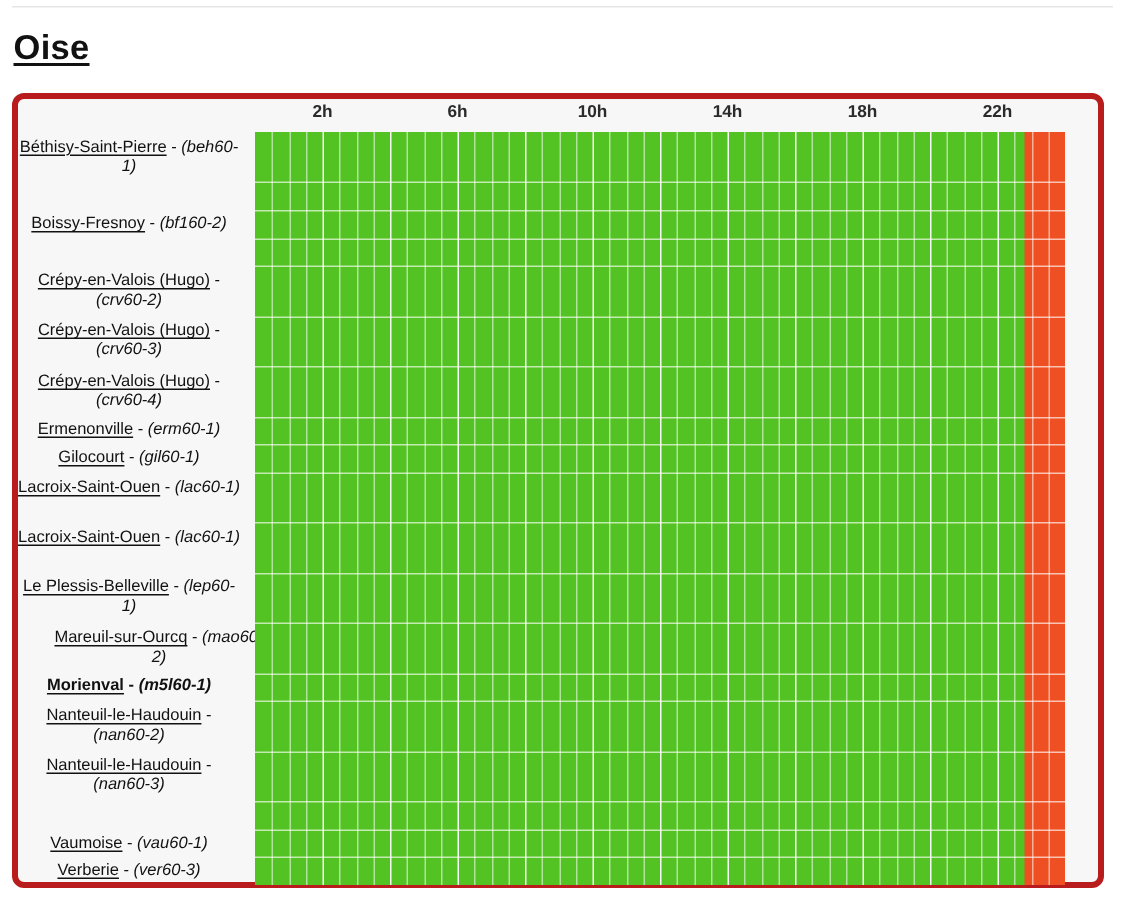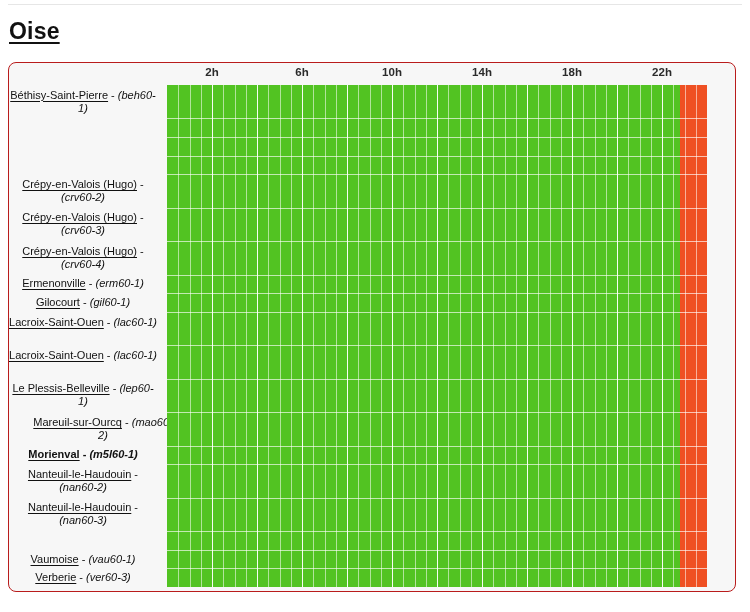--- a/index.html
+++ b/index.html
@@ -18,21 +18,21 @@
   .page-title{
     position:absolute;left:9px;top:20px;
     font-size:23px;font-weight:bold;line-height:1;
     letter-spacing:.2px;
     text-decoration:underline;
     text-underline-offset:3px;
     color:#111;
   }
   .panel{
     position:absolute;left:8px;top:62px;width:728px;height:530px;
-    border:1px solid #b91c1c;
+    border:4px solid #b91c1c;
     border-radius:8px;
     background:#f7f7f7;
     box-sizing:border-box;
   }
   .chart-wrap{
     position:absolute;left:0;top:0;width:728px;height:530px;
   }
   
   .axis{
     position:absolute;left:0;top:3px;width:728px;height:18px;
@@ -94,20 +94,21 @@
     <div class="axis">
         <div class="tick" style="left: 203px;">2h</div>
         <div class="tick" style="left: 293px;">6h</div>
         <div class="tick" style="left: 383px;">10h</div>
         <div class="tick" style="left: 473px;">14h</div>
         <div class="tick" style="left: 563px;">18h</div>
         <div class="tick" style="left: 653px;">22h</div>
       </div>
     <div class="labels">
         <div class="row-label" style="top: 3.73333px;"><span class="nm">Béthisy-Saint-Pierre</span><span class="sep"> - </span><span class="code">(beh60-1)</span></div>
+        <div class="row-label" style="top: 54.8556px;"><span class="nm">Boissy-Fresnoy</span><span class="sep"> - </span><span class="code">(bf160-2)</span></div>
         <div class="row-label" style="top: 92.9778px;"><span class="nm">Crépy-en-Valois (Hugo)</span><span class="sep"> - </span><span class="code">(crv60-2)</span></div>
         <div class="row-label" style="top: 126.444px;"><span class="nm">Crépy-en-Valois (Hugo)</span><span class="sep"> - </span><span class="code">(crv60-3)</span></div>
         <div class="row-label" style="top: 159.911px;"><span class="nm">Crépy-en-Valois (Hugo)</span><span class="sep"> - </span><span class="code">(crv60-4)</span></div>
         <div class="row-label" style="top: 192.441px;"><span class="nm">Ermenonville</span><span class="sep"> - </span><span class="code">(erm60-1)</span></div>
         <div class="row-label" style="top: 211.033px;"><span class="nm">Gilocourt</span><span class="sep"> - </span><span class="code">(gil60-1)</span></div>
         <div class="row-label" style="top: 230.563px;"><span class="nm">Lacroix-Saint-Ouen</span><span class="sep"> - </span><span class="code">(lac60-1)</span></div>
         <div class="row-label" style="top: 264.03px;"><span class="nm">Lacroix-Saint-Ouen</span><span class="sep"> - </span><span class="code">(lac60-1)</span></div>
         <div class="row-label" style="top: 297.496px;"><span class="nm">Le Plessis-Belleville</span><span class="sep"> - </span><span class="code">(lep60-1)</span></div>
         <div class="row-label" style="top: 330.963px; margin-left: 20px;"><span class="nm">Mareuil-sur-Ourcq</span><span class="sep"> - </span><span class="code">(mao60-2)</span></div>
         <div class="row-label" style="top: 363.493px; font-weight: bold;"><span class="nm">Morienval</span><span class="sep"> - </span><span class="code">(m5l60-1)</span></div>

